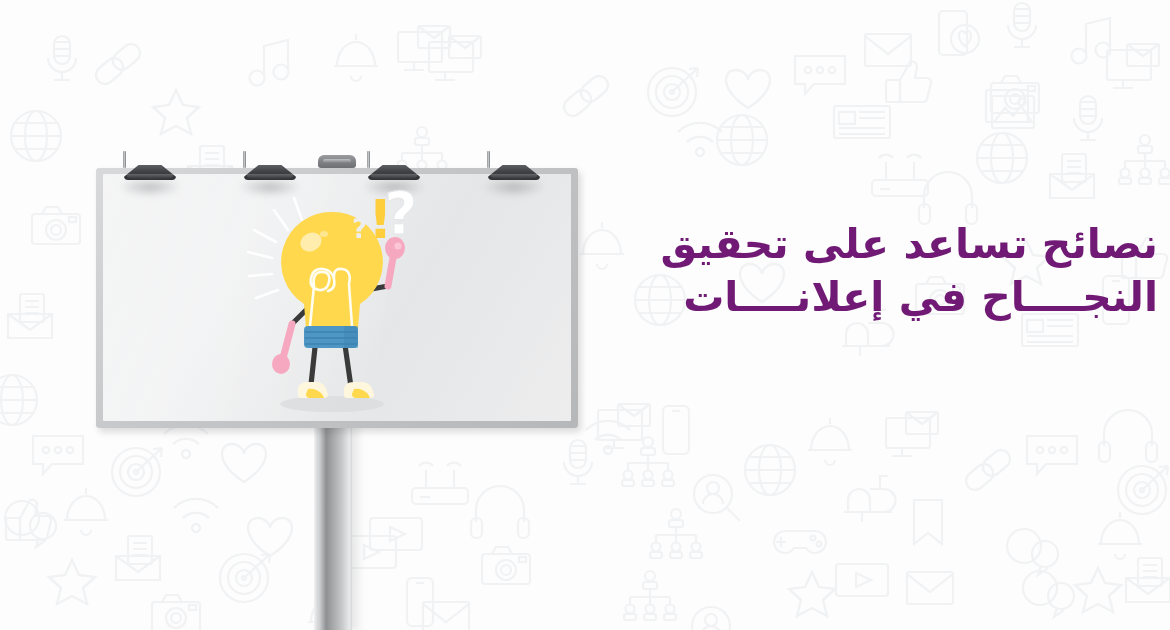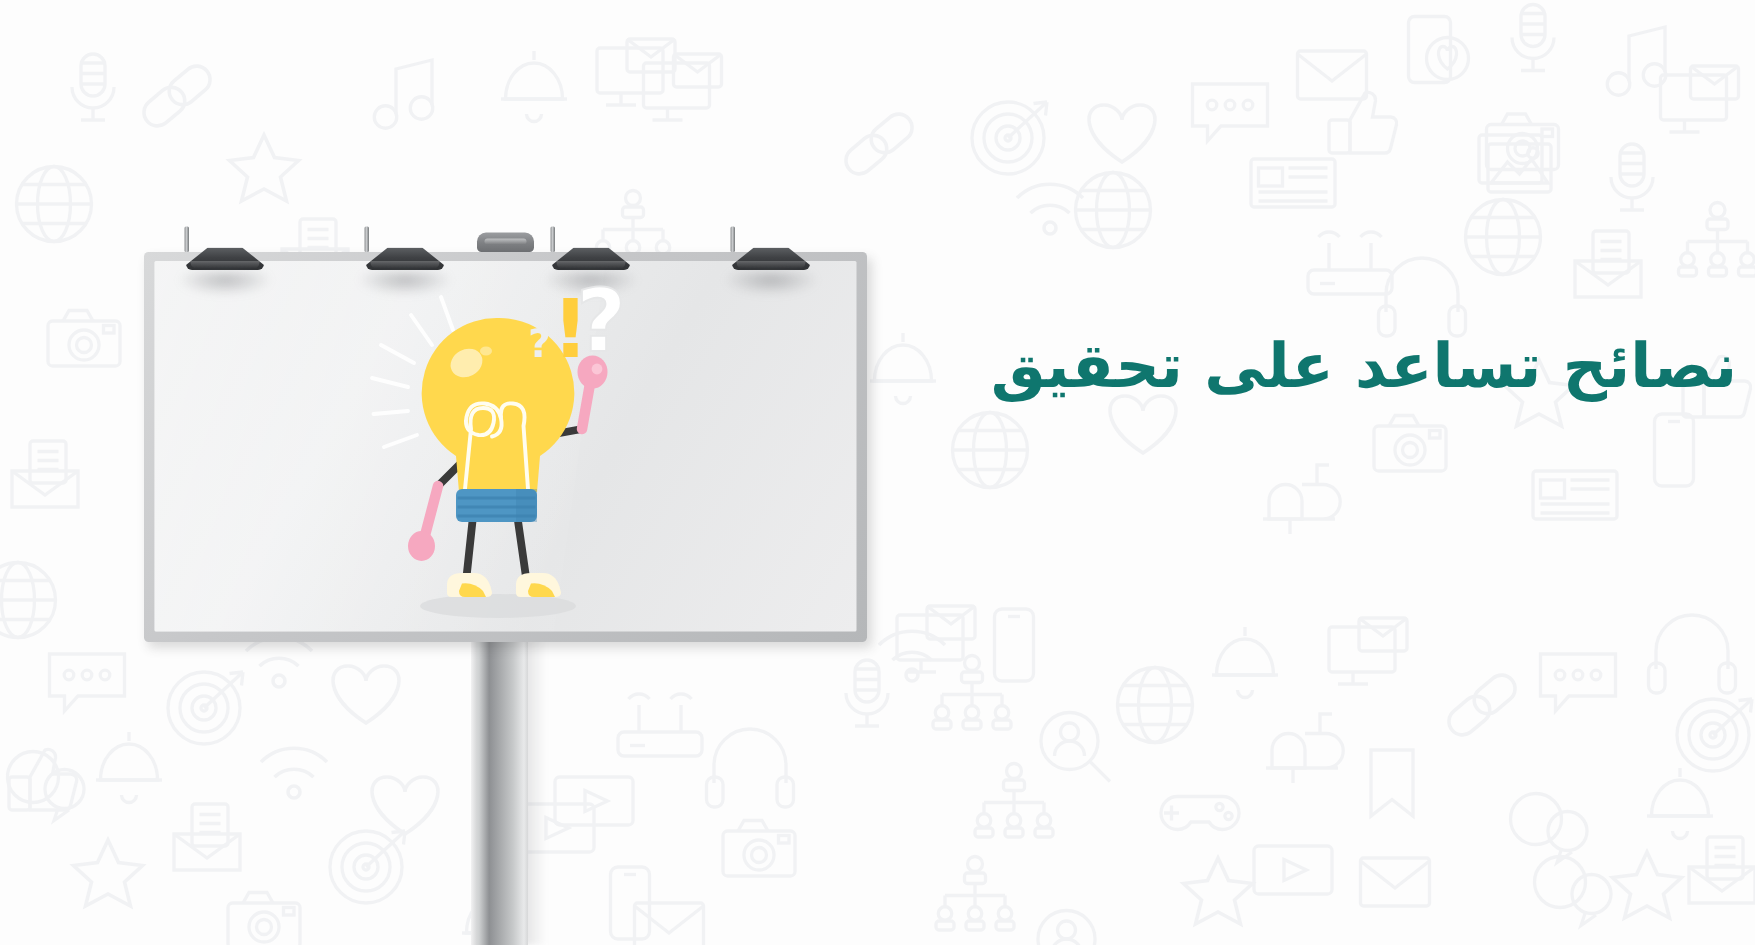--- a/index.html
+++ b/index.html
@@ -96,21 +96,21 @@
     direction:rtl;text-align:right;
     color:#232274;
     font-weight:bold;
     letter-spacing:.5px;
   }
   #headline .line{
     display:block;
     font-size:41px;
     line-height:53px;
     white-space:nowrap;
-    color:#0f766e;
+    color:#701a75;
     font-family:"DejaVu Sans","Liberation Sans",sans-serif;
   }
 </style>
 </head>
 <body>
 
 <div id="stage">
 
   <div id="bg-pattern">
     <svg viewBox="0 0 1170 630" xmlns="http://www.w3.org/2000/svg" aria-hidden="true">
@@ -465,15 +465,16 @@
       <g>
         <text x="104" y="52" font-family="DejaVu Sans, Liberation Sans, sans-serif" font-size="26" font-weight="bold" fill="#EDEEEF">?</text>
         <text x="136" y="48" font-family="DejaVu Sans, Liberation Sans, sans-serif" font-size="58" font-weight="bold" fill="#FFFFFF" stroke="#E6E7E8" stroke-width="1.2">?</text>
         <text x="120" y="52" font-family="DejaVu Sans, Liberation Sans, sans-serif" font-size="54" font-weight="bold" fill="#FFCE3D">!</text>
       </g>
     </svg>
   </div>
 
   <div id="headline">
     <span class="line">نصائح تساعد على تحقيق</span>
+    <span class="line">النجــــاح في إعلانــــات</span>
   </div>
 
 </div>
 
 </body></html>

